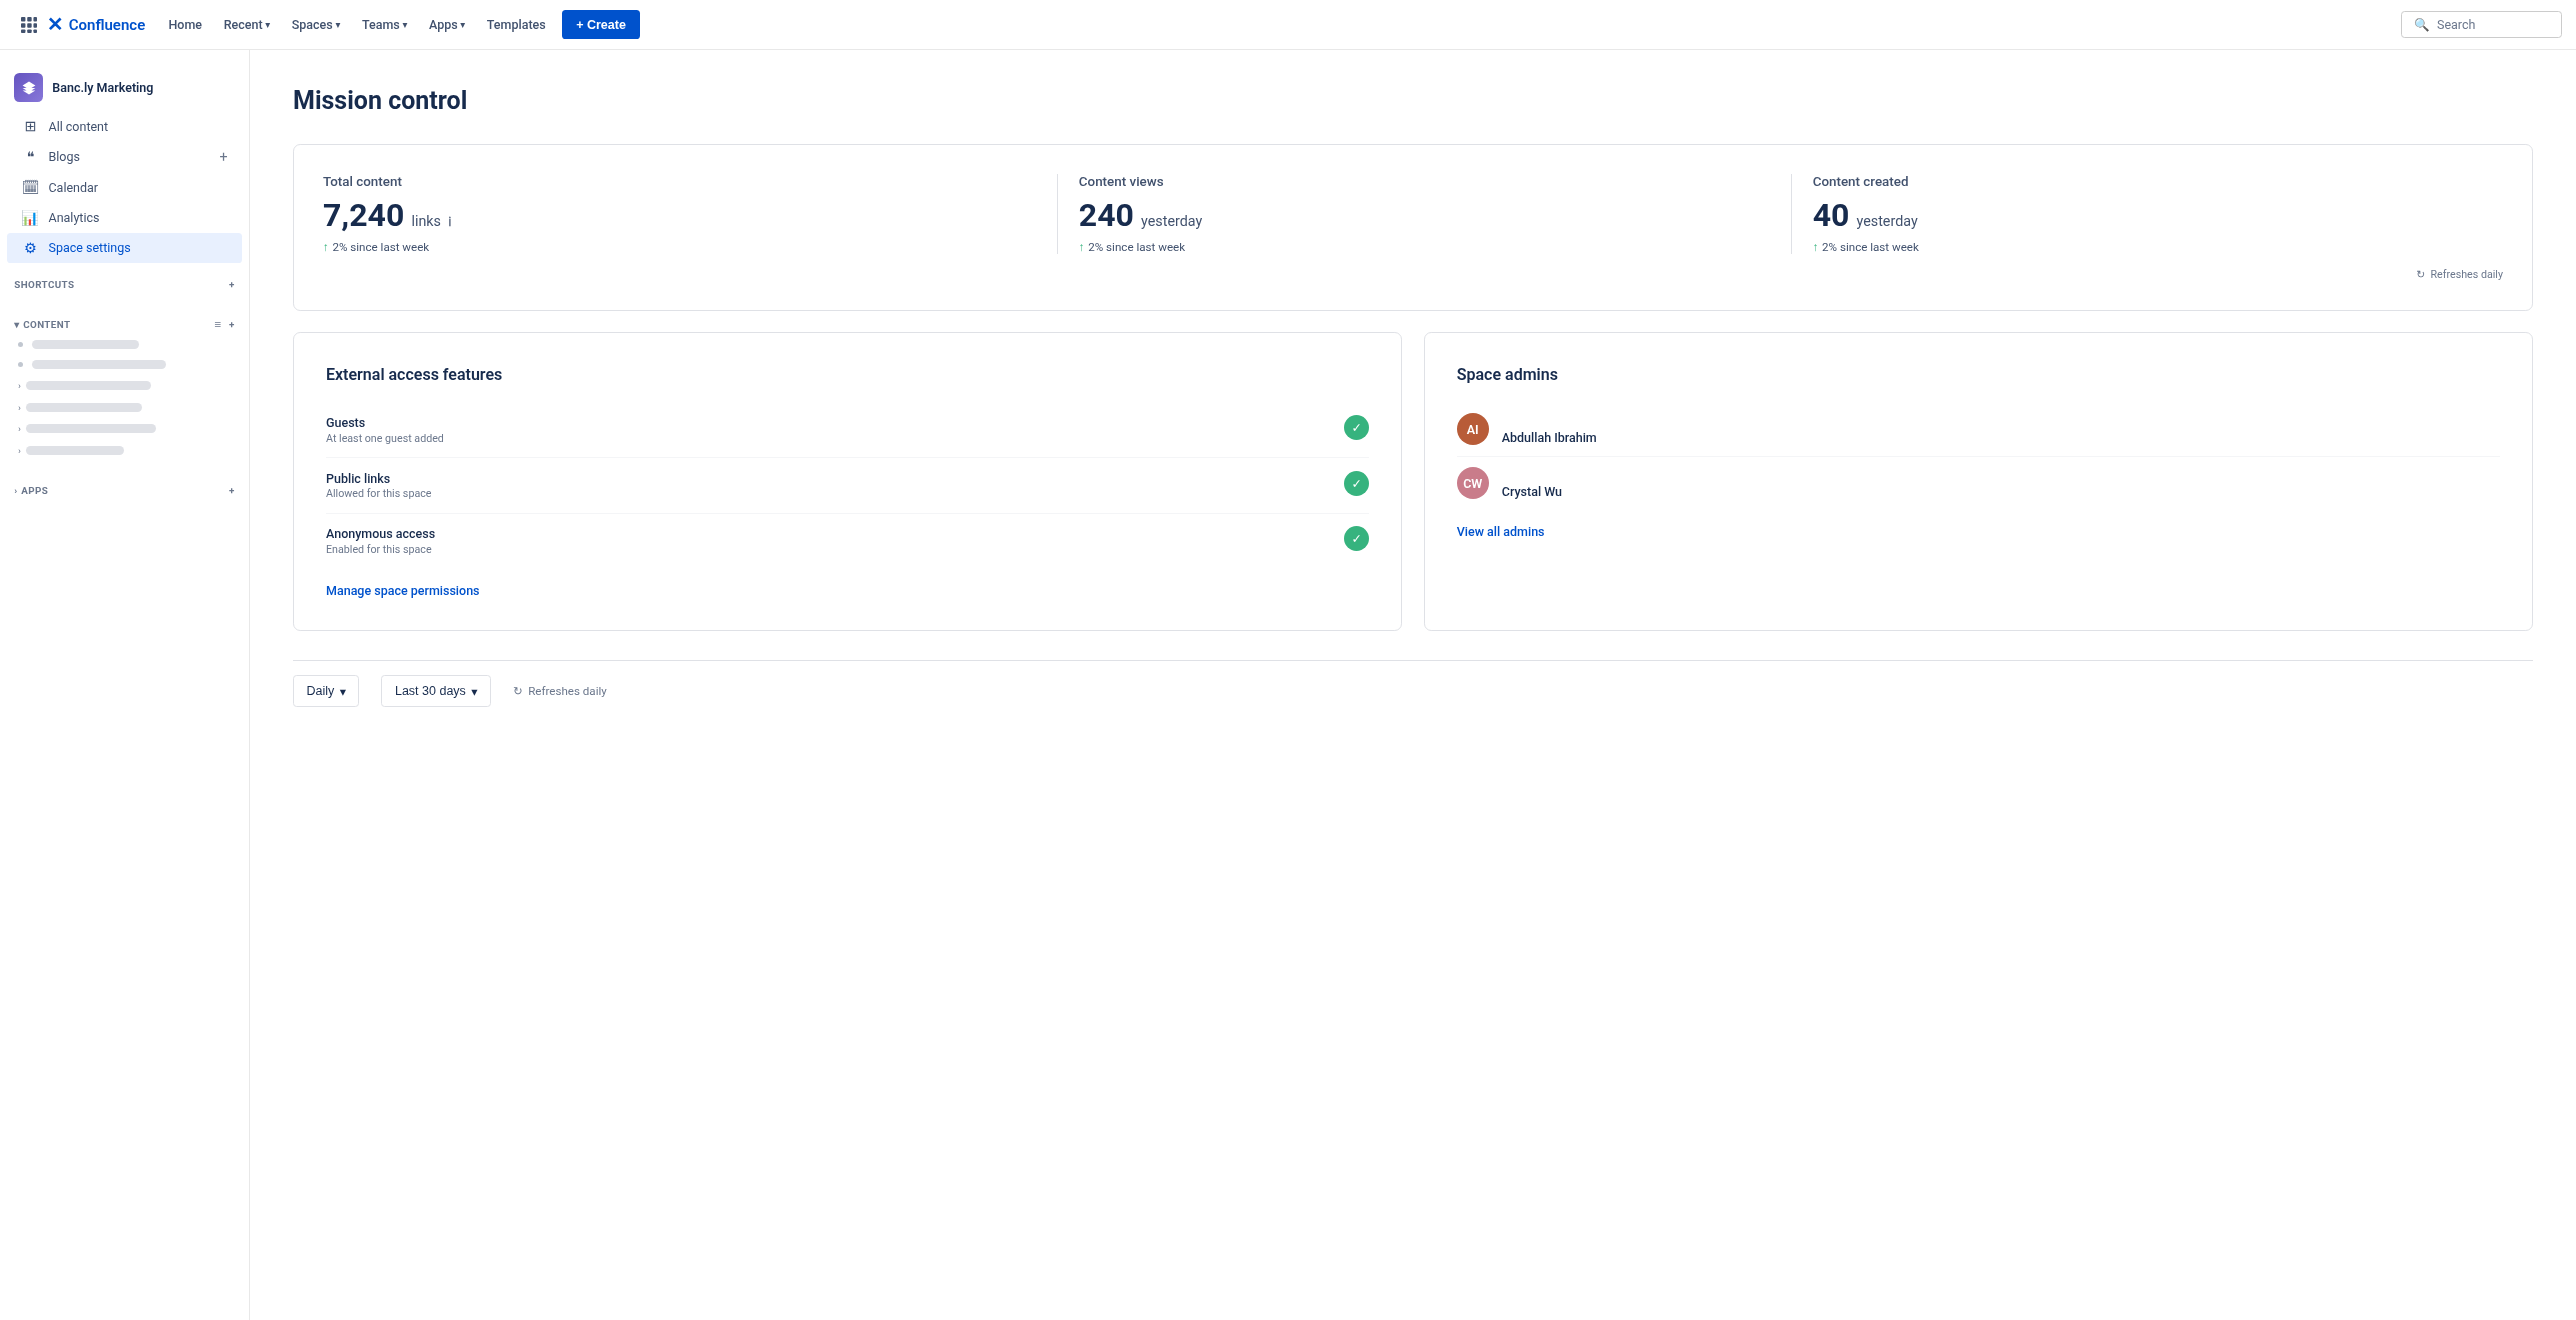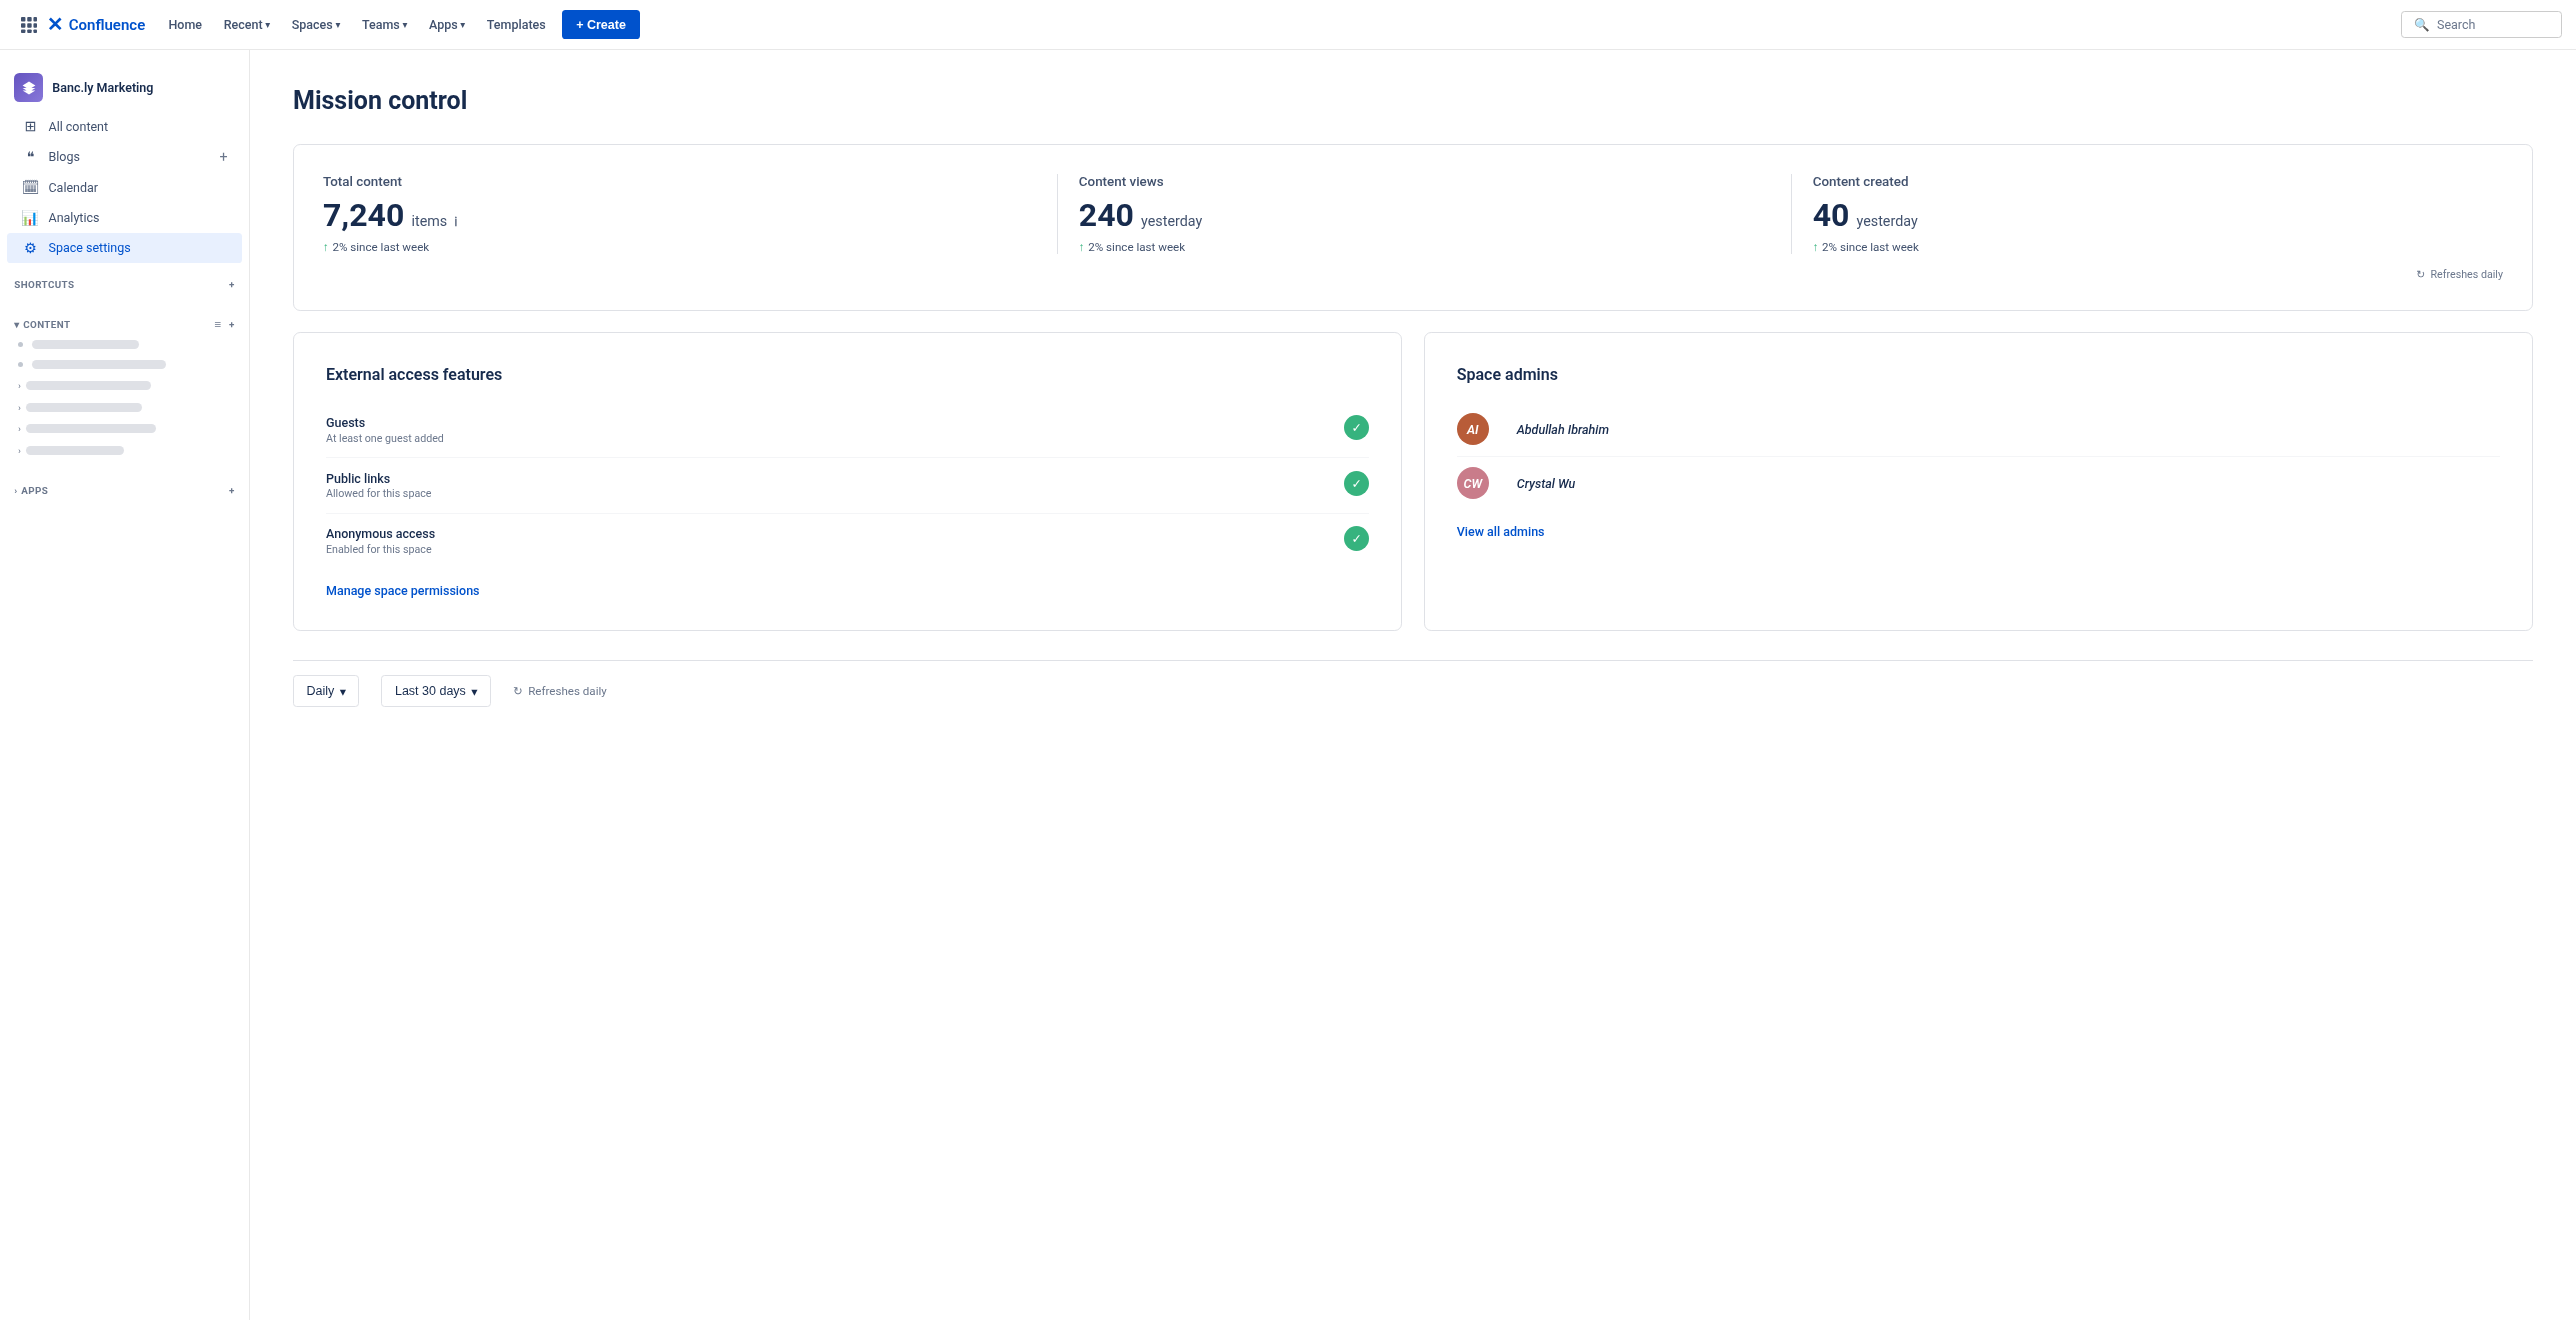--- a/index.html
+++ b/index.html
@@ -63,21 +63,21 @@
     .card { border: 0.9px solid #dfe1e6; border-radius: 7.2px; padding: 32px; }
     .card-title { font-size: 16px; font-weight: 600; color: #172b4d; margin-bottom: 18px; }
     .access-item { display: flex; align-items: flex-start; justify-content: space-between; padding: 12.5px 0; border-bottom: 0.9px solid #f4f5f7; }
     .access-item:last-of-type { border-bottom: none; }
     .access-name { font-size: 12.5px; font-weight: 500; color: #172b4d; }
     .access-desc { font-size: 10.7px; color: #6b778c; margin-top: 1.8px; }
     .check-icon { width: 25px; height: 25px; border-radius: 50%; background: #36b37e; display: flex; align-items: center; justify-content: center; color: #fff; font-size: 12.5px; flex-shrink: 0; }
     .manage-link { color: #0052cc; font-size: 12.5px; font-weight: 500; cursor: pointer; margin-top: 14.3px; display: inline-block; }
 
     
-    .admin-item { display: flex; align-items: center; gap: 28px; padding: 10.7px 0; border-bottom: 0.9px solid #f4f5f7; font-style: italic; }
+    .admin-item { display: flex; align-items: flex-end; gap: 13px; padding: 10.7px 0; border-bottom: 0.9px solid #f4f5f7; }
     .admin-item:last-of-type { border-bottom: none; }
     .avatar { width: 32px; height: 32px; border-radius: 50%; overflow: hidden; flex-shrink: 0; }
     .avatar-img { width: 100%; height: 100%; display: flex; align-items: center; justify-content: center; font-size: 12.5px; font-weight: 600; color: #fff; }
     .admin-name { font-size: 12.5px; font-weight: 500; color: #172b4d; }
 
     
     .bottom-bar { display: flex; align-items: center; gap: 22px; padding: 14.3px 0; border-top: 0.9px solid #dfe1e6; }
     .select-btn { display: flex; align-items: center; gap: 5.4px; border: 0.9px solid #dfe1e6; border-radius: 3.6px; padding: 7.2px 12.5px; font-size: 12.5px; color: #172b4d; cursor: pointer; background: #fff; }
     .refresh-daily { font-size: 11.6px; color: #6b778c; display: flex; align-items: center; gap: 5.4px; }
   </style>
@@ -214,21 +214,21 @@
 
   <main class="main">
     <h1 class="page-title">Mission control</h1>
 
     <div class="stats-card">
       <div class="stats-grid">
         <div>
           <div class="stat-label">Total content</div>
           <div class="stat-value">
             <span>7,240</span>
-            <span class="unit">items</span>
+            <span class="unit">links</span>
             <span class="info-icon">ℹ</span>
           </div>
           <div class="stat-change">
             <span class="arrow-up">↑</span>
             <span>2% since last week</span>
           </div>
         </div>
         <div class="stat-divider">
           <div class="stat-label">Content views</div>
           <div class="stat-value">

